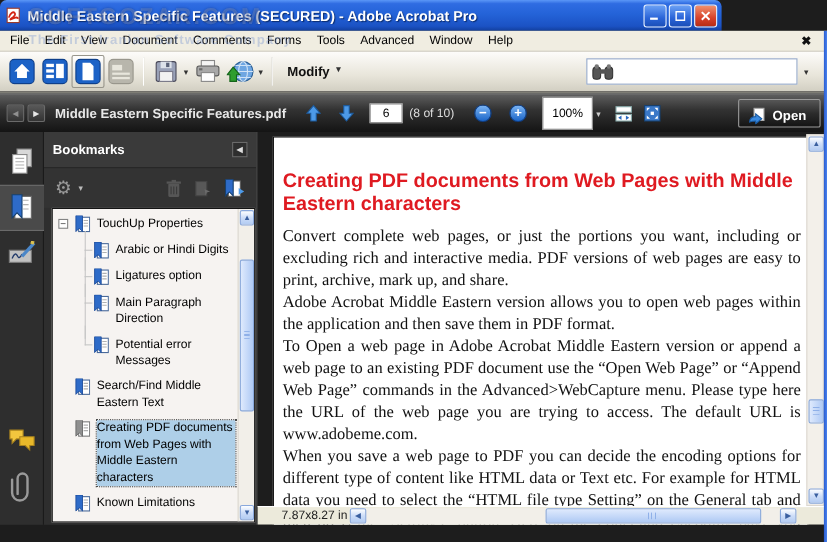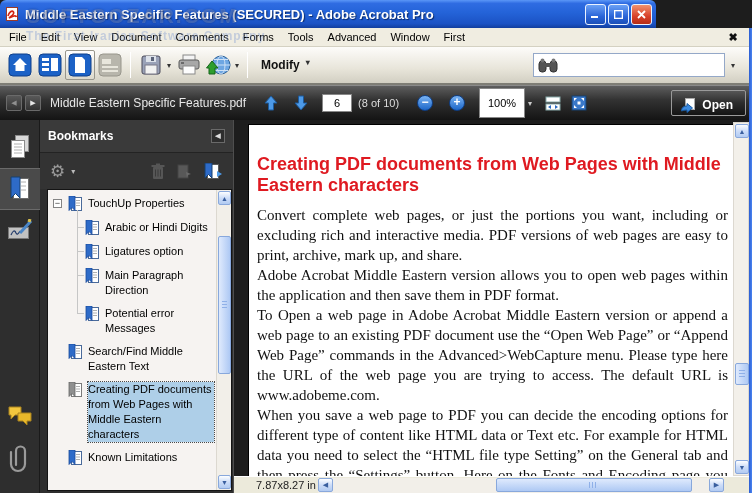--- a/index.html
+++ b/index.html
@@ -46,37 +46,37 @@
   .searchbox input { border:0; outline:0; flex:1; font-size:11px; color:#555; font-family:"Liberation Sans",sans-serif; background:transparent; }
   .search-dd { margin:0 12px 0 6px; font-size:8px; color:#333; }
 
   
   .navbar { position:absolute; left:0; top:85px; width:752px; height:35px;
     background:linear-gradient(180deg,#5e5e5e 0%,#333 40%,#141414 100%);
     border-top:1px solid #8a8a8a; display:flex; align-items:center; padding:0 6px; color:#e8e8e8; }
   .nav-sq { width:16px; height:16px; background:linear-gradient(180deg,#585858,#333); border:1px solid #6a6a6a;
     border-radius:2px; display:flex; align-items:center; justify-content:center; font-size:7px; margin-right:3px; }
   .nav-sq.dim { color:#909090; }
-  .navbar .filename { font-weight:normal; font-size:12px; margin:0 10px 0 6px; white-space:nowrap; }
+  .navbar .filename { font-weight:bold; font-size:12px; margin:0 10px 0 6px; white-space:nowrap; }
   .nav-arrow { margin:0 8px; }
   .page-input { width:30px; height:18px; background:#fff; border:1px solid #888; font-size:11px; text-align:center;
     color:#000; margin:0 6px; font-family:"Liberation Sans",sans-serif; }
   .page-count { font-size:11px; color:#ddd; margin-right:10px; }
   .zoom-circle { width:16px; height:16px; border-radius:50%; background:linear-gradient(180deg,#7ab4f4,#1c66c8);
     border:1px solid #0f3f86; color:#fff; font-size:12px; line-height:13px; text-align:center; font-weight:bold; margin:0 8px; }
   .zoom-box { width:46px; height:30px; background:#fff; border:1px solid #888; font-size:11px; color:#000;
     display:flex; align-items:center; justify-content:center; margin-left:6px;text-align:right; }
   .zoom-dd { font-size:8px; color:#ccc; margin:0 8px 0 3px; }
   .fit-btn { width:22px; height:22px; display:flex; align-items:center; justify-content:center; margin:0 2px; }
   .open-btn { margin-left:auto; height:26px; padding:4px 12px 0 8px; display:flex; align-items:center; gap:6px;
     background:linear-gradient(180deg,#565656,#2c2c2c 50%,#141414); border:1px solid #9a9a9a; border-radius:2px;
     color:#fff; font-weight:bold; font-size:12px; }
 
   
-  .main { position:absolute; left:0; top:120px; width:752px; bottom:0; background:#262626; }
+  .main { position:absolute; left:0; top:120px; width:752px; bottom:16px; background:#262626; }
 
   .navstrip { position:absolute; left:0; top:0; width:40px; bottom:0; background:#2e2e2e; border-right:1px solid #1a1a1a;
     display:flex; flex-direction:column; align-items:center; }
   .strip-btn { width:40px; height:42px; display:flex; align-items:center; justify-content:center; }
   .strip-btn.selected { background:#4a4a4a; border-top:1px solid #6a6a6a; border-bottom:1px solid #6a6a6a; }
   .strip-spacer { flex:1; }
 
   
   .bm-panel { position:absolute; left:40px; top:0; width:193px; bottom:0; background:#2e2e2e; display:flex; flex-direction:column; }
   .bm-header { height:33px; background:#3a3a3a; border-bottom:1px solid #232323; display:flex; align-items:center;
@@ -175,21 +175,21 @@
     <span id="menu-items" style="display:flex;">
         <span class="menu-item">File</span>
         <span class="menu-item">Edit</span>
         <span class="menu-item">View</span>
         <span class="menu-item">Document</span>
         <span class="menu-item">Comments</span>
         <span class="menu-item">Forms</span>
         <span class="menu-item">Tools</span>
         <span class="menu-item">Advanced</span>
         <span class="menu-item">Window</span>
-        <span class="menu-item">First</span>
+        <span class="menu-item">Help</span>
       </span>
     <span class="menu-close">✖</span>
   </div>
 
   <div class="toolbar">
     <div class="tb-btn">
       <svg width="24" height="24" viewBox="0 0 24 24">
           <rect x="1" y="1" width="22" height="22" rx="4" fill="#1c62c6" stroke="#0e3f8a"></rect>
           <path d="M12 5 L19 12 H16.5 V18 H7.5 V12 H5 Z" fill="#fff"></path>
         </svg>

